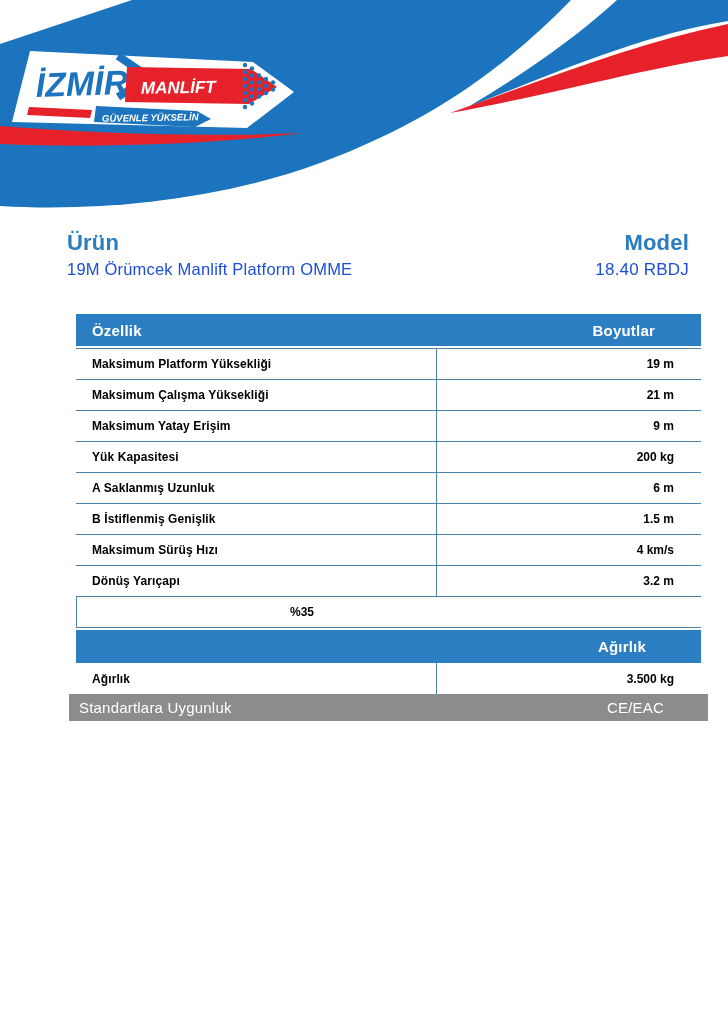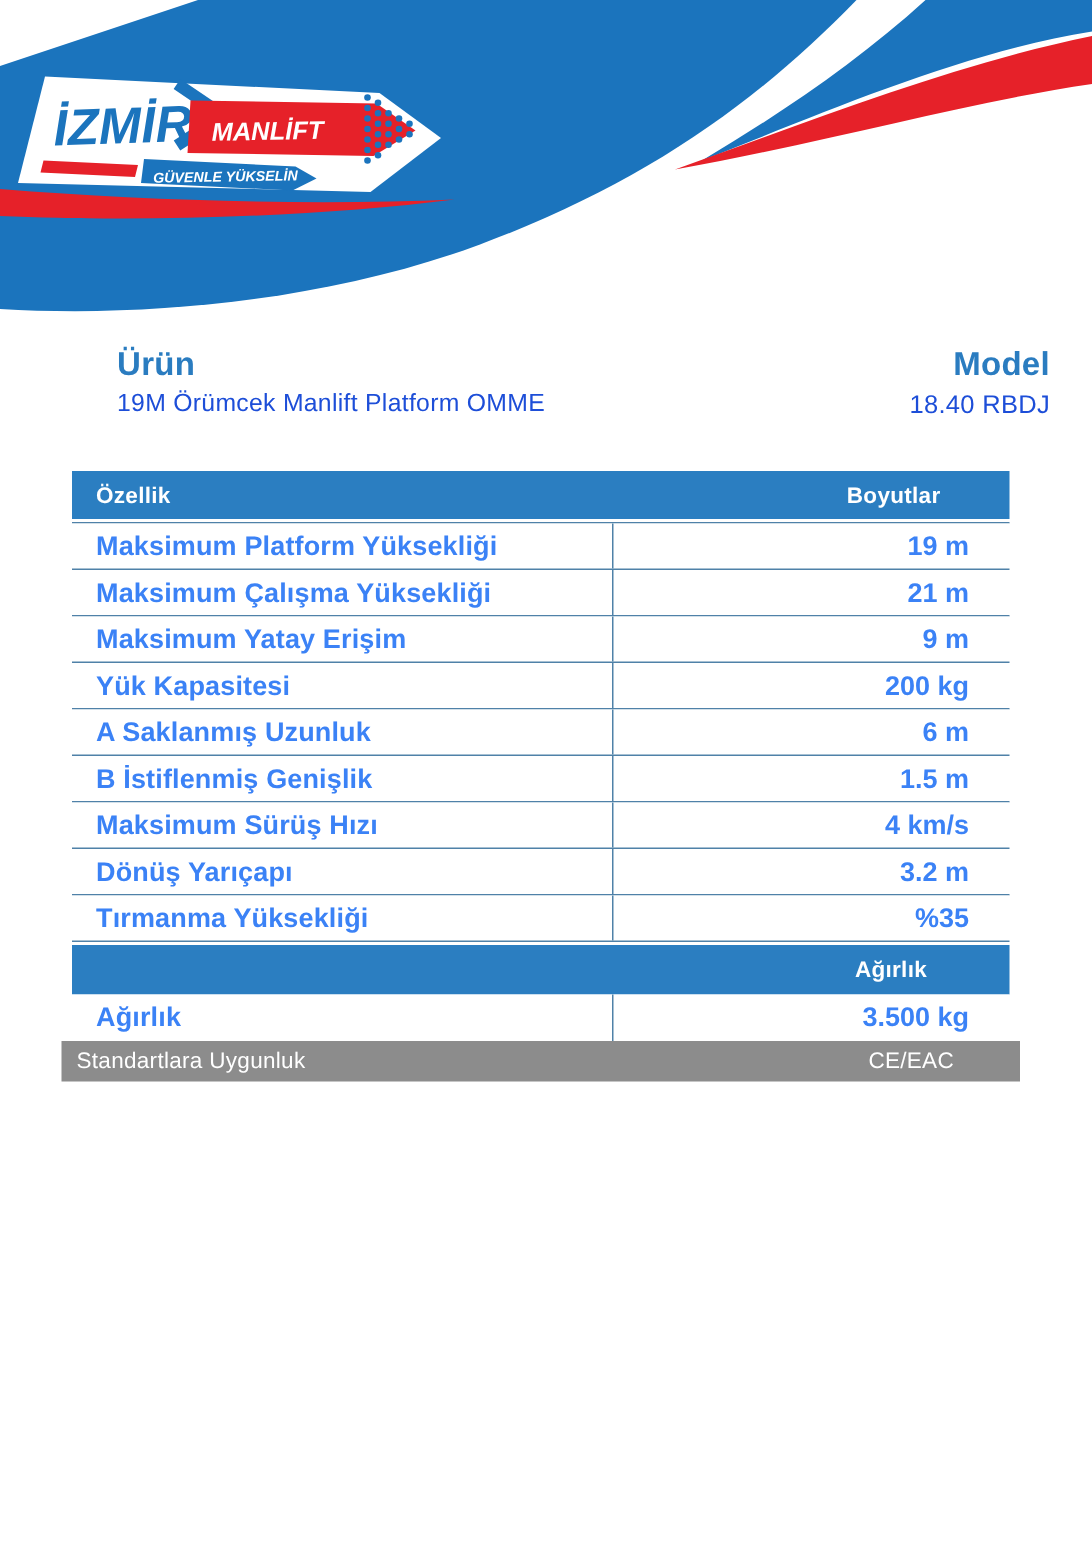--- a/index.html
+++ b/index.html
@@ -4,38 +4,38 @@
 <style>
   html,body { margin:0; padding:0; background:#ffffff; }
   .page {
     position:relative; width:728px; height:1030px; background:#ffffff;
     font-family:"Liberation Sans", sans-serif; overflow:hidden; margin:0 auto;
   }
   .header-wave { position:absolute; top:0; left:0; width:728px; height:215px; }
 
   
   .title-row {
-    position:absolute; top:230px; left:78px; width:622px;
+    position:absolute; top:230px; left:67px; width:622px;
     display:flex; justify-content:space-between; align-items:flex-start;
   }
   .block-label { font-size:22px; font-weight:bold; color:#2a7cc0; letter-spacing:0.2px; }
   .block-name  { font-size:16.5px; font-weight:normal; color:#1d4ed8; margin-top:4px; letter-spacing:0.2px; }
   .model-block { text-align:right; }
   .model-block .block-name { font-size:17px;text-align:center; }
 
   
-  .spec-table { position:absolute; top:314px; left:48px; width:625px; }
+  .spec-table { position:absolute; top:314px; left:76px; width:625px; }
   .t-header {
     height:32px; background:#2b7ec1; color:#ffffff;
     display:flex; justify-content:space-between; align-items:center;
     padding:0 46px 0 16px; font-size:15px; font-weight:bold; letter-spacing:0.2px;
   }
   .t-rows { margin-top:2px; border-top:1px solid #4f81a8; }
   .t-row { display:flex; height:30px; border-bottom:1px solid #4f81a8; background:#ffffff; }
-  .t-row .cell { display:flex; align-items:center; box-sizing:border-box; font-size:18px; color:#3b82f6; }
+  .t-row .cell { display:flex; align-items:center; box-sizing:border-box; font-size:12px; color:#000000; }
   .t-row .cell.label { flex:0 0 360px; padding-left:16px; font-weight:600; letter-spacing:0.1px; }
   .t-row .cell.value { flex:0 0 265px; border-left:1px solid #4f81a8; justify-content:flex-end; padding-right:27px; font-weight:600; }
   .t-weight-bar {
     margin-top:2px; height:33px; background:#2b7ec1; color:#ffffff;
     display:flex; align-items:center; justify-content:flex-end;
     padding-right:55px; font-size:15px; font-weight:bold; letter-spacing:0.2px;
   }
   .t-row.weight { border-bottom:none; height:31px; }
   .t-compliance {
     margin-left:-7px; width:639px; height:27px; background:#8c8c8c; color:#ffffff;
@@ -133,21 +133,20 @@
       </div>
       <div class="t-row">
         <div class="cell label">Maksimum Sürüş Hızı</div>
         <div class="cell value">4 km/s</div>
       </div>
       <div class="t-row">
         <div class="cell label">Dönüş Yarıçapı</div>
         <div class="cell value">3.2 m</div>
       </div>
       <div class="t-row">
-        <div class="cell label">Tırmanma Yüksekliği</div>
         <div class="cell value">%35</div>
       </div>
     </div>
 
     <div class="t-weight-bar">
       <span>Ağırlık</span>
     </div>
 
     <div class="t-row weight">
       <div class="cell label">Ağırlık</div>

